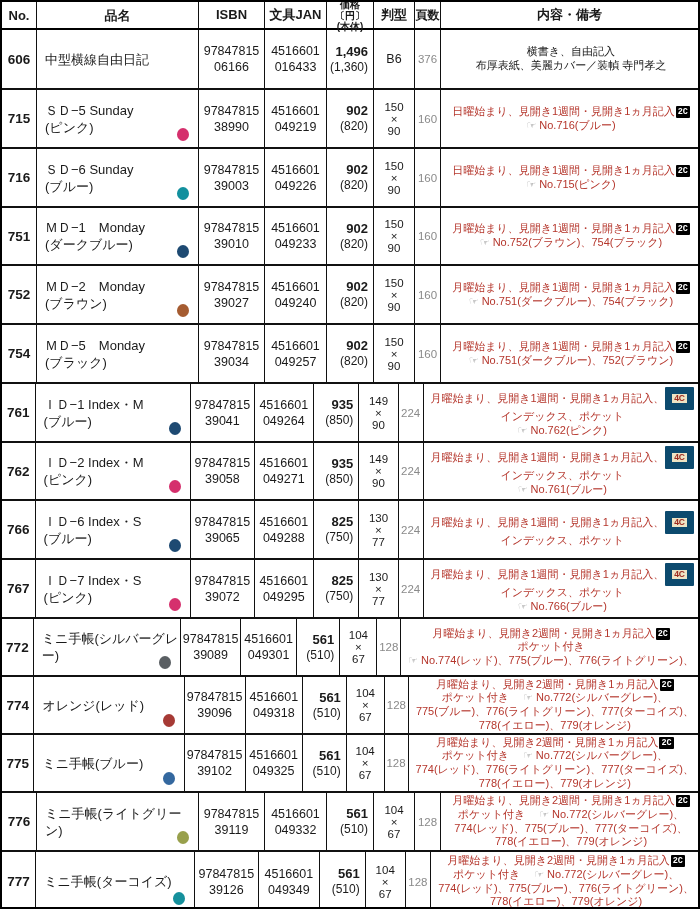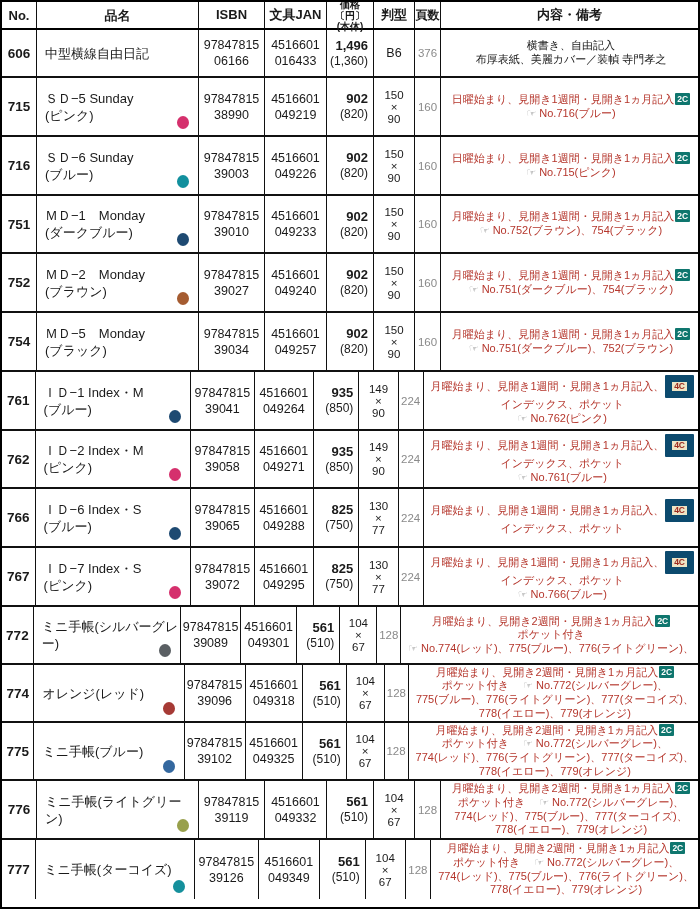--- a/index.html
+++ b/index.html
@@ -22,21 +22,21 @@
   .notes{flex:1;padding:3px 4px 3px 7px;justify-content:center;text-align:center;}
   .thead{height:28px;border-bottom:2px solid #000;}
   .thead .c{align-items:center;justify-content:center;font-weight:bold;font-size:13px;text-align:center;}
   .thead .price{padding-right:0;font-size:10px;line-height:11px;}
   .price-top{font-weight:bold;font-size:13px;line-height:16px;}
   .price-bot{font-size:12px;line-height:15px;}
   .fmt .ln{font-size:11.5px;line-height:12px;}
   .fmt .single{font-size:12.5px;line-height:14px;}
   .note-line{font-size:11px;line-height:13.6px;white-space:nowrap;}
   .dot{position:absolute;right:9px;bottom:6px;width:12px;height:13px;border-radius:50%;}
-  .b2c{display:inline-block;background:#0f766e;color:#fff;font-size:8.5px;line-height:10px;padding:1px 2px;font-weight:bold;margin-left:1px;vertical-align:1px;border-radius:1px;}
+  .b2c{display:inline-block;background:#000000;color:#fff;font-size:8.5px;line-height:10px;padding:1px 2px;font-weight:bold;margin-left:1px;vertical-align:1px;border-radius:1px;font-family:Liberation Mono, monospace;}
   .b4c{display:inline-block;background:#eee4c4;color:#9c2a1f;border:7px solid #0c4a6e;font-size:8.5px;line-height:9px;padding:0 2px;font-weight:bold;margin-left:1px;vertical-align:1px;border-radius:1px;}
   .ptr{color:#9a9a9a;margin-right:3px;font-size:11px;}
   .sp{display:inline-block;width:14px;}
 </style>
 </head>
 <body>
 
 <div class="catalog">
   <div class="row thead">
     <div class="c no">No.</div>
@@ -45,21 +45,21 @@
     <div class="c jan">文具JAN</div>
     <div class="c price" style="align-items:center;">
       <div>価格〔円〕</div>
       <div>(本体)</div>
     </div>
     <div class="c fmt">判型</div>
     <div class="c pages" style="font-size:12px;color:#1a1a1a;">頁数</div>
     <div class="c notes" style="align-items:center;padding:0;">内容・備考</div>
   </div>
   <div id="tbody">
-      <div class="row" style="height: 48px;">
+      <div class="row" style="height: 60px;">
         <div class="c no">606</div>
         <div class="c name">
           <div>中型横線自由日記</div>
         </div>
         <div class="c isbn">
           <div>97847815</div>
           <div>06166</div>
         </div>
         <div class="c jan">
           <div>4516601</div>

